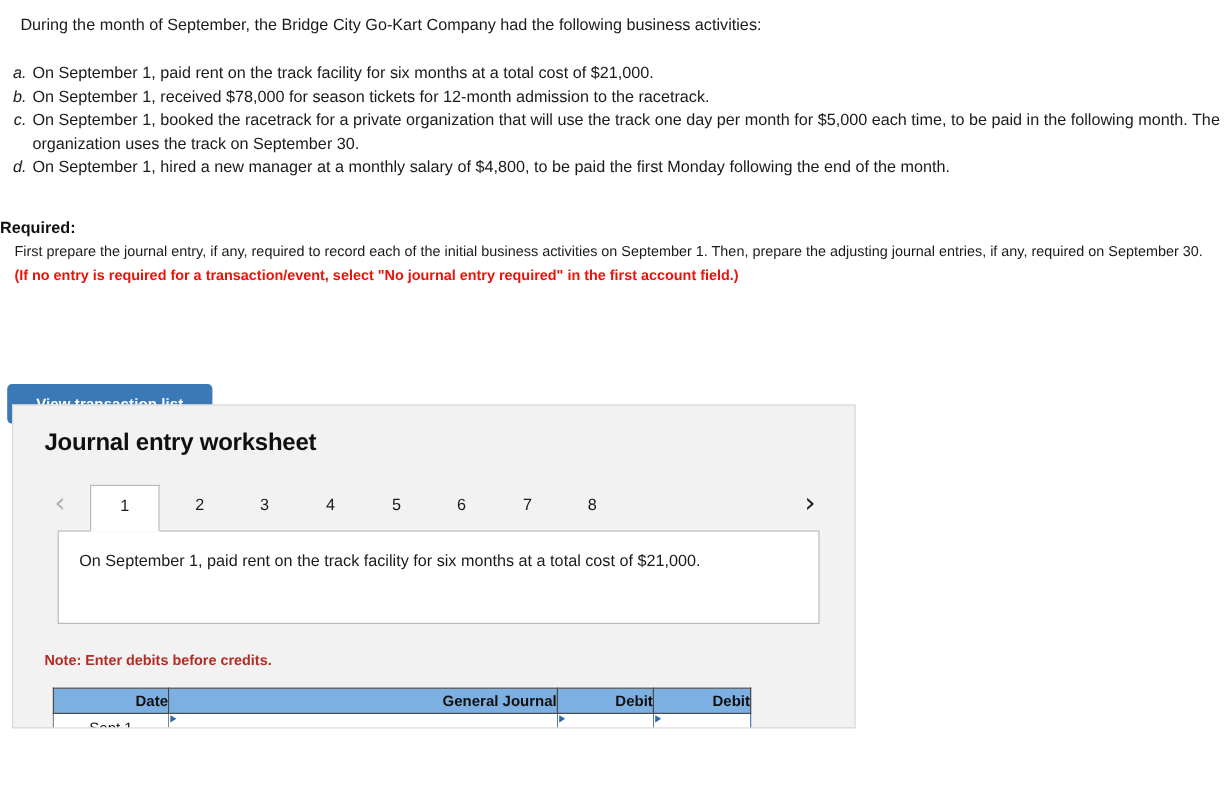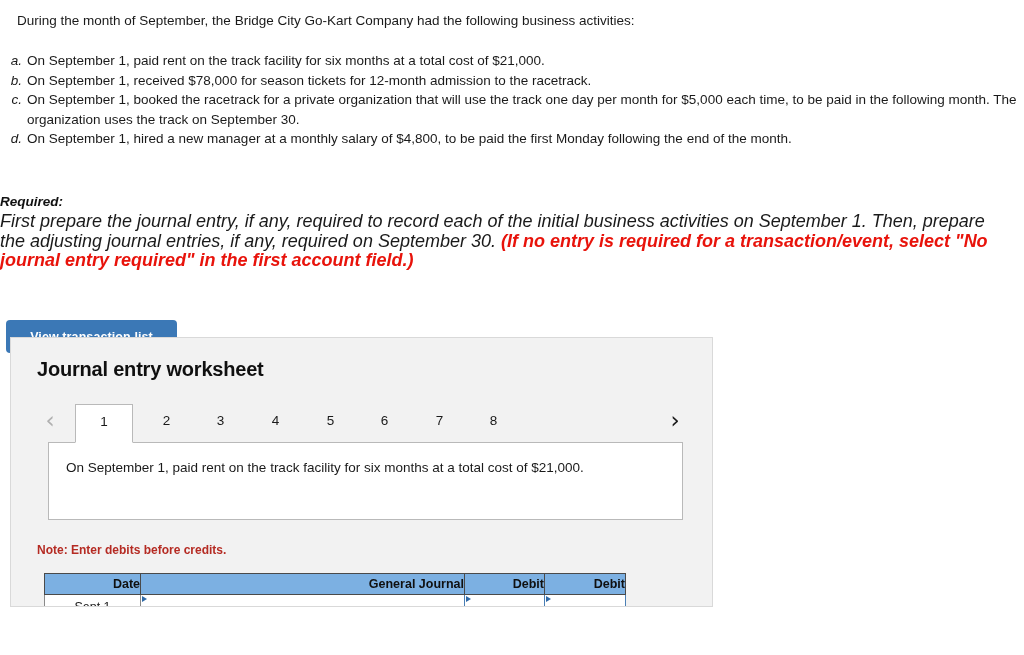--- a/index.html
+++ b/index.html
@@ -51,35 +51,35 @@
     box-sizing: content-box;
   }
   .activity-text {
     flex: 1;
   }
 
   
   .required-block {
     position: absolute;
     left: 0px;
-    top: 192px;
+    top: 180px;
     width: 1010px;
-    font-style: italic;
   }
   .required-title {
     font-weight: bold;
     font-size: 13.5px;
     line-height: 19px;
     color: #111111;
   }
   .required-body {
-    font-size: 18px;
+    font-size: 12px;
     line-height: 19.5px;
     color: #1a1a1a;
     margin-top: 1px;
+    padding-left: 12px;
   }
   .required-red {
     color: #e8130b;
     font-weight: bold;
   }
 
   
   .view-btn {
     position: absolute;
     left: 6px;

